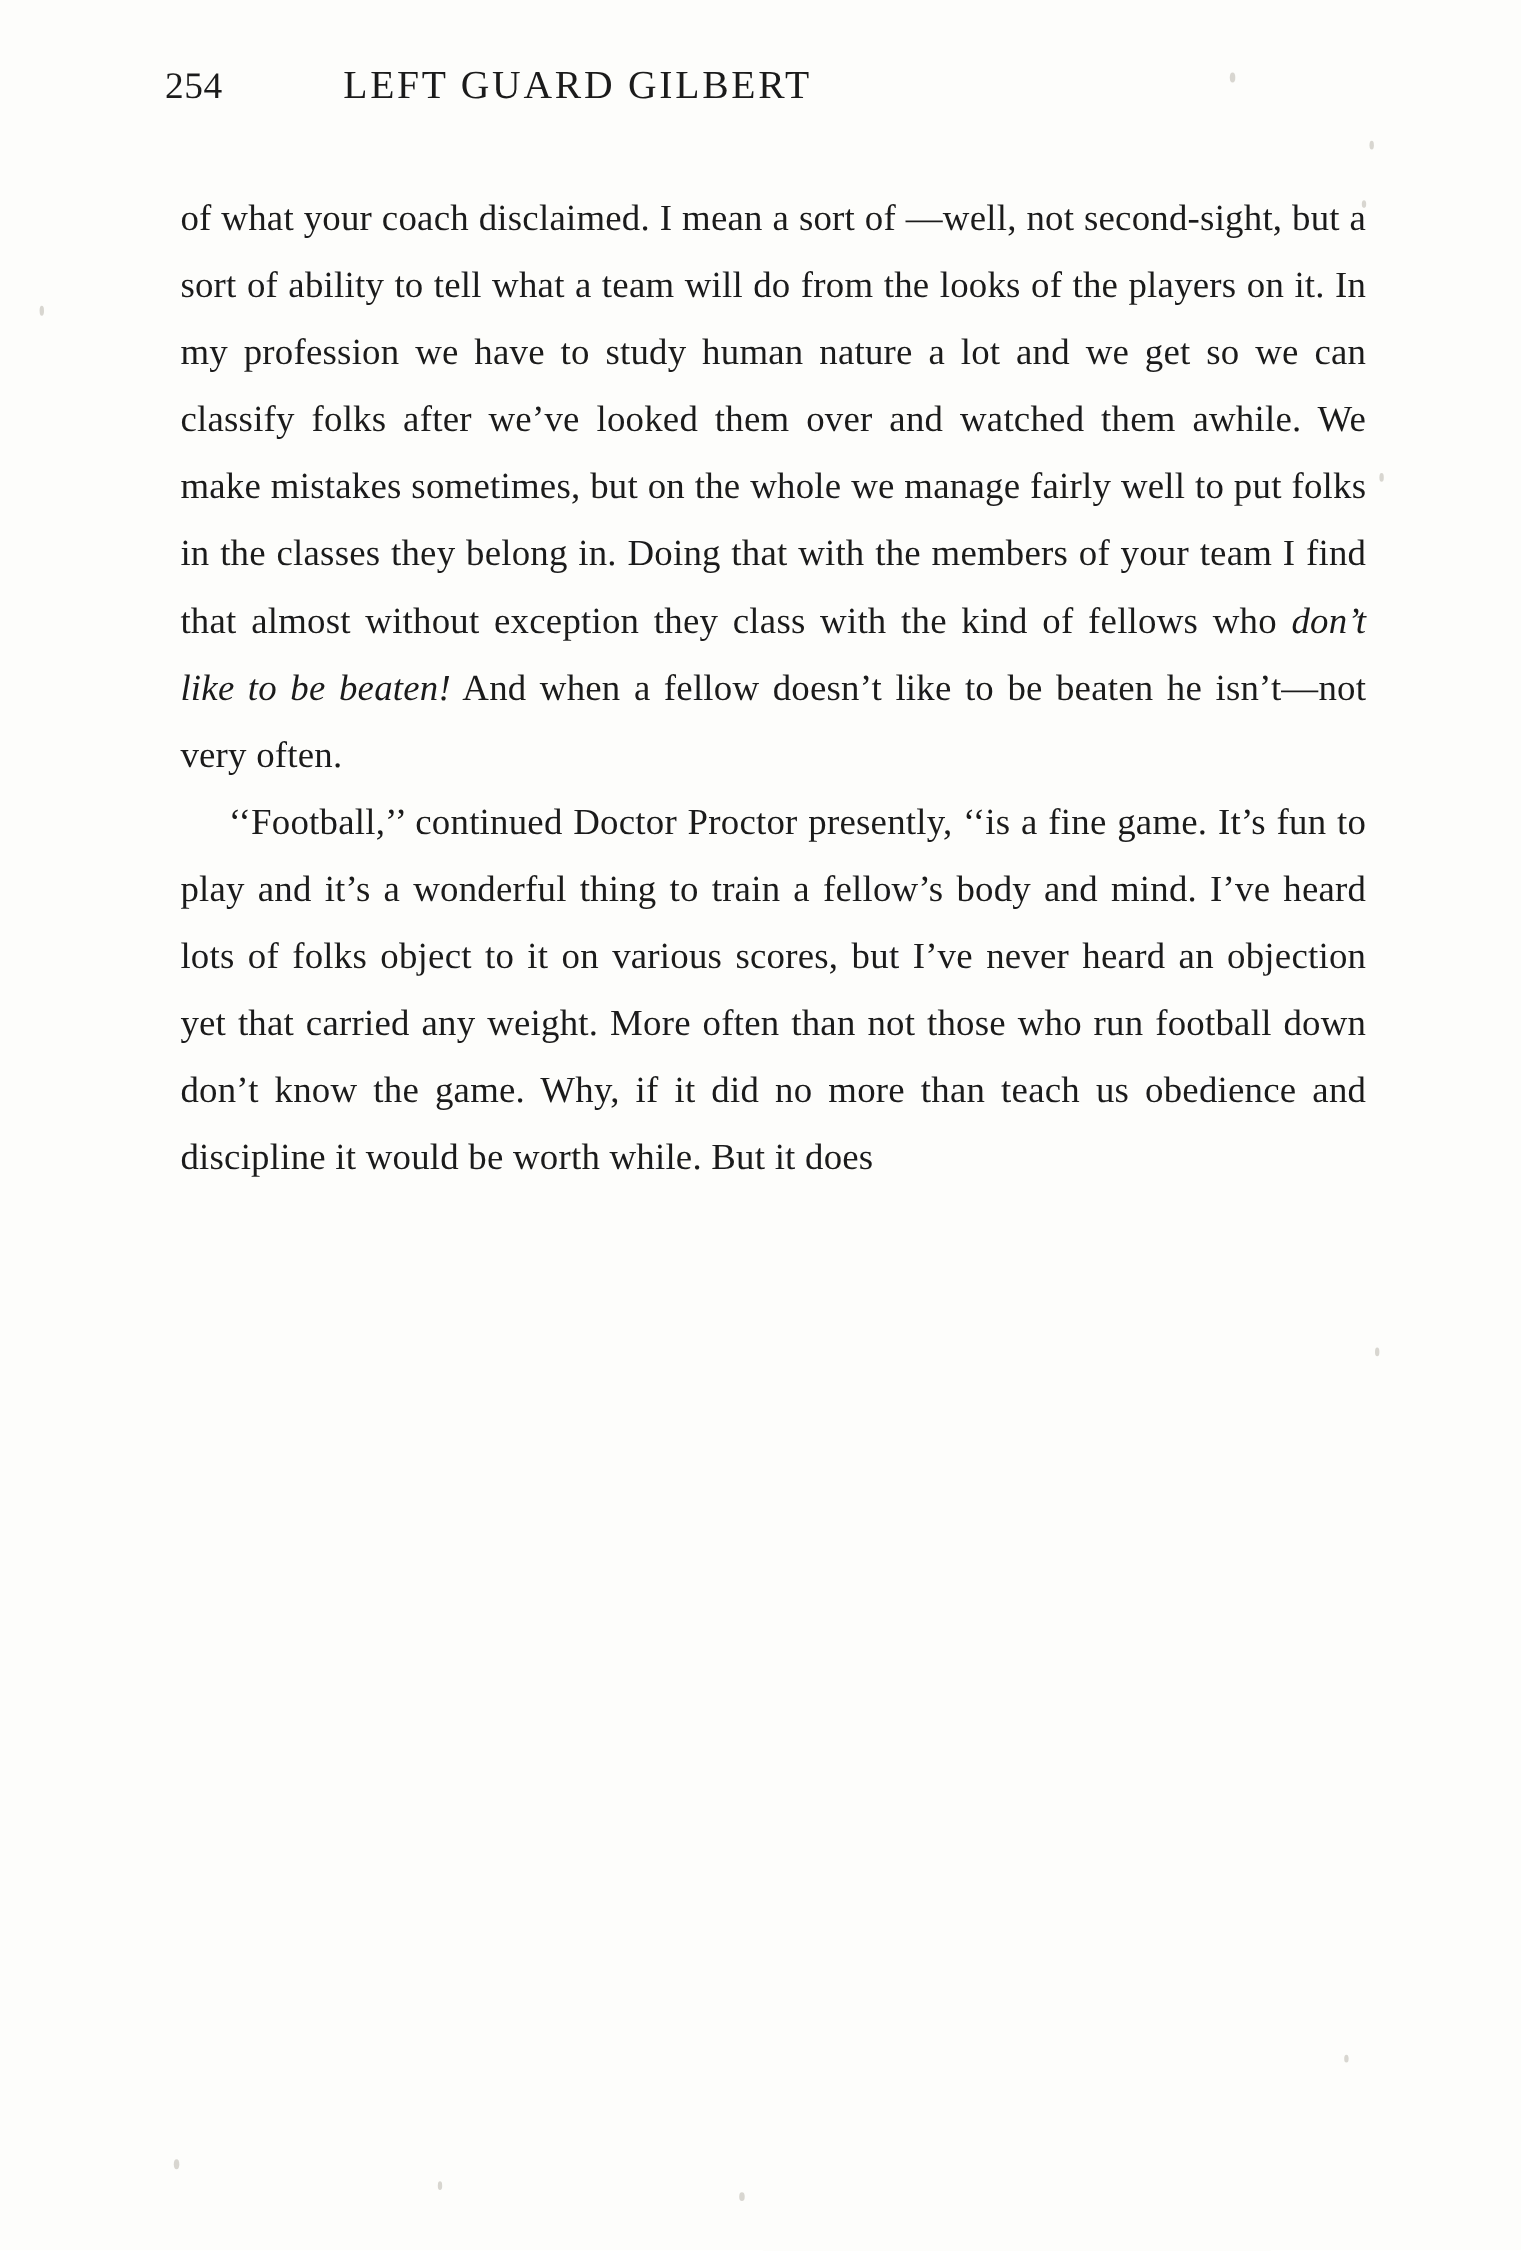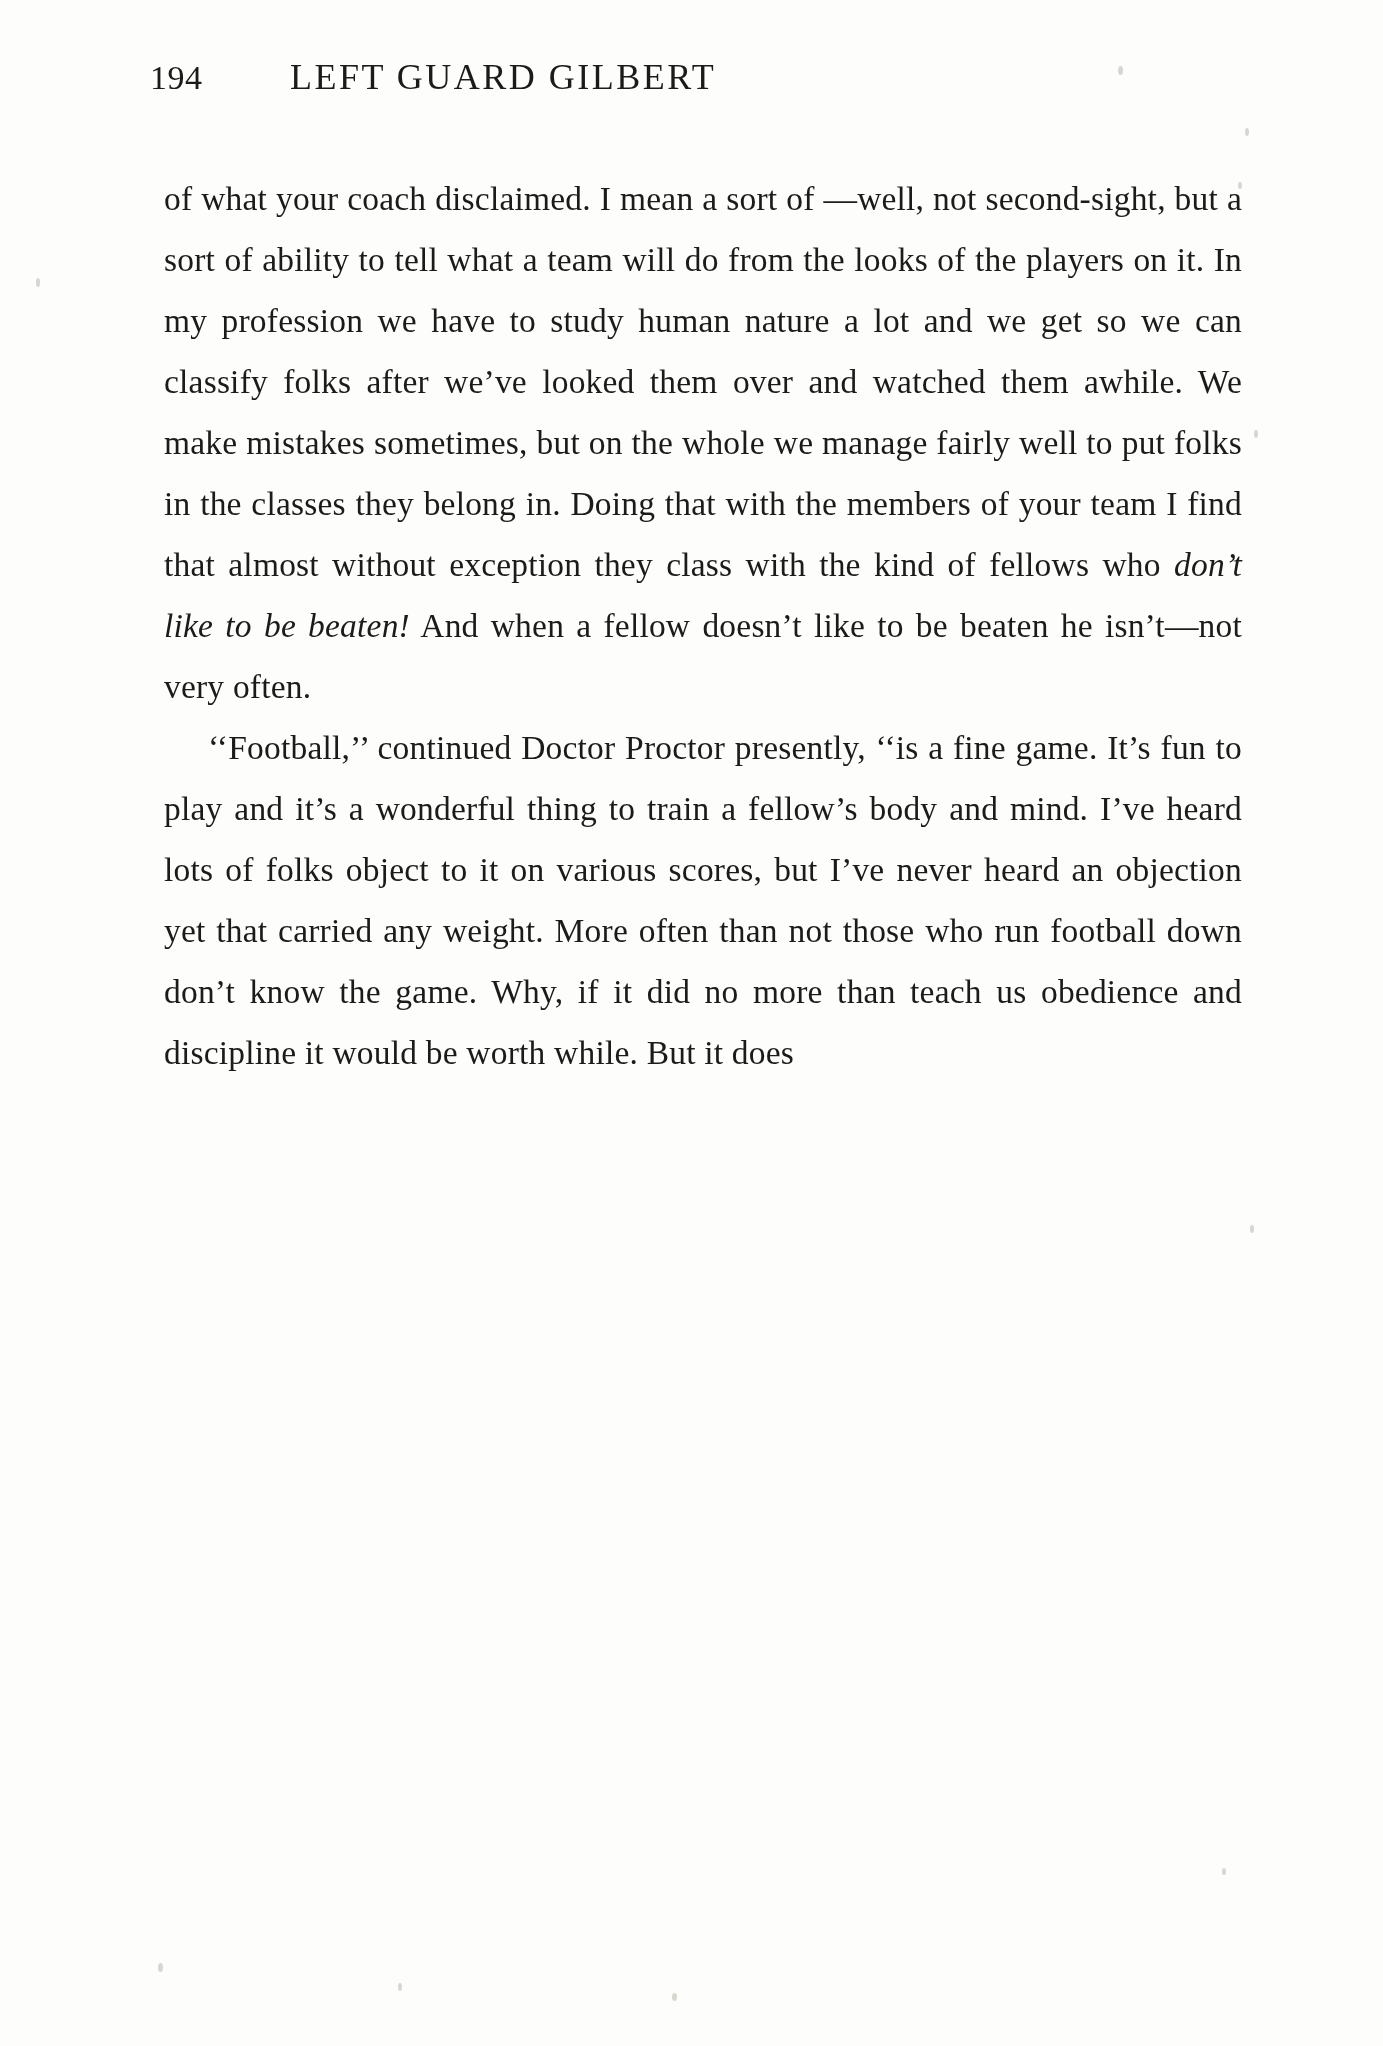--- a/index.html
+++ b/index.html
@@ -29,20 +29,21 @@
     font-size: 34px;
     letter-spacing: 0.5px;
     width: 140px;
     flex: none;
   }
   .running-title {
     font-size: 36px;
     letter-spacing: 2.5px;
     font-weight: normal;
     white-space: nowrap;
+    margin-left: 22px;
   }
   .body-text {
     position: absolute;
     top: 168px;
     left: 164px;
     width: 1078px;
   }
   p {
     margin: 0;
     font-size: 33.5px;
@@ -67,21 +68,21 @@
     border-radius: 50%;
     opacity: 0.55;
   }
 </style>
 </head>
 <body>
 
 <div class="page">
 
   <div class="header">
-    <div class="folio">194</div>
+    <div class="folio">254</div>
     <div class="running-title">LEFT GUARD GILBERT</div>
   </div>
 
   <div class="body-text">
     <p id="para-0"><span>of what your coach disclaimed.  I mean a sort of —well, not second-sight, but a sort of ability to tell what a team will do from the looks of the players on it.  In my profession we have to study human nature a lot and we get so we can classify folks after we’ve looked them over and watched them awhile.  We make mistakes sometimes, but on the whole we manage fairly well to put folks in the classes they belong in.  Doing that with the members of your team I find that almost without exception they class with the kind of fellows who </span><span class="it">don’t like to be beaten!</span><span>  And when a fellow doesn’t like to be beaten he isn’t—not very often.</span></p>
     <p class="indent" id="para-2"><span>‘‘Football,’’ continued Doctor Proctor presently, ‘‘is a fine game.  It’s fun to play and it’s a wonderful thing to train a fellow’s body and mind.  I’ve heard lots of folks object to it on various scores, but I’ve never heard an objection yet that carried any weight.  More often than not those who run football down don’t know the game.  Why, if it did no more than teach us obedience and discipline it would be worth while.  But it does</span></p>
   </div>
 
   <div class="speck" style="left:1118px; top:66px; width:5px; height:9px;"></div>
   <div class="speck" style="left:1245px; top:128px; width:4px; height:8px;"></div>

